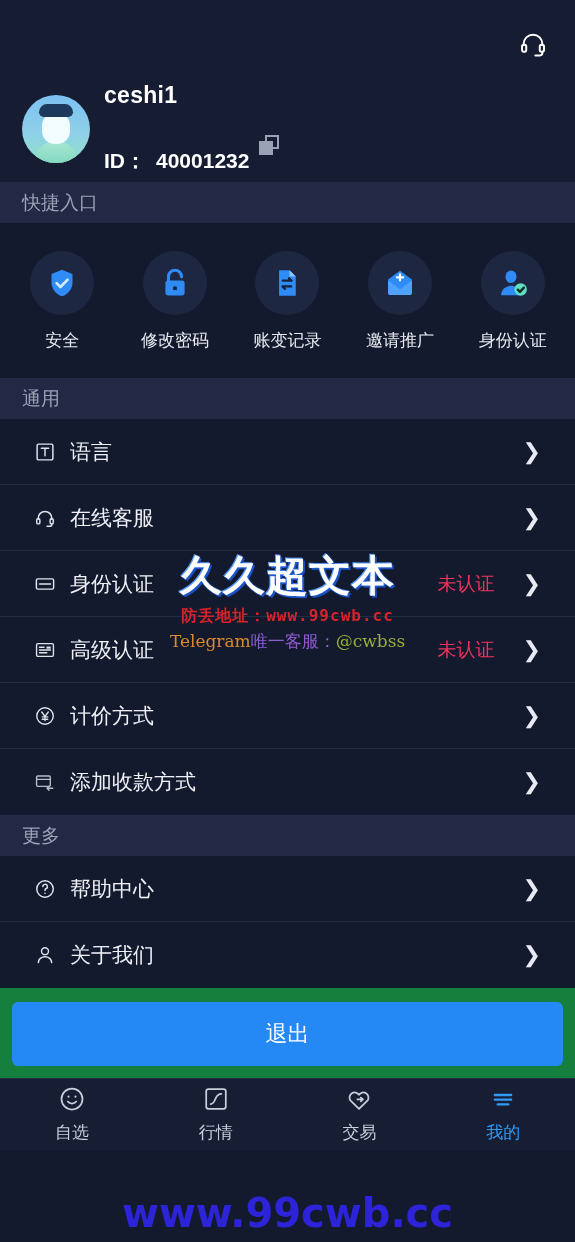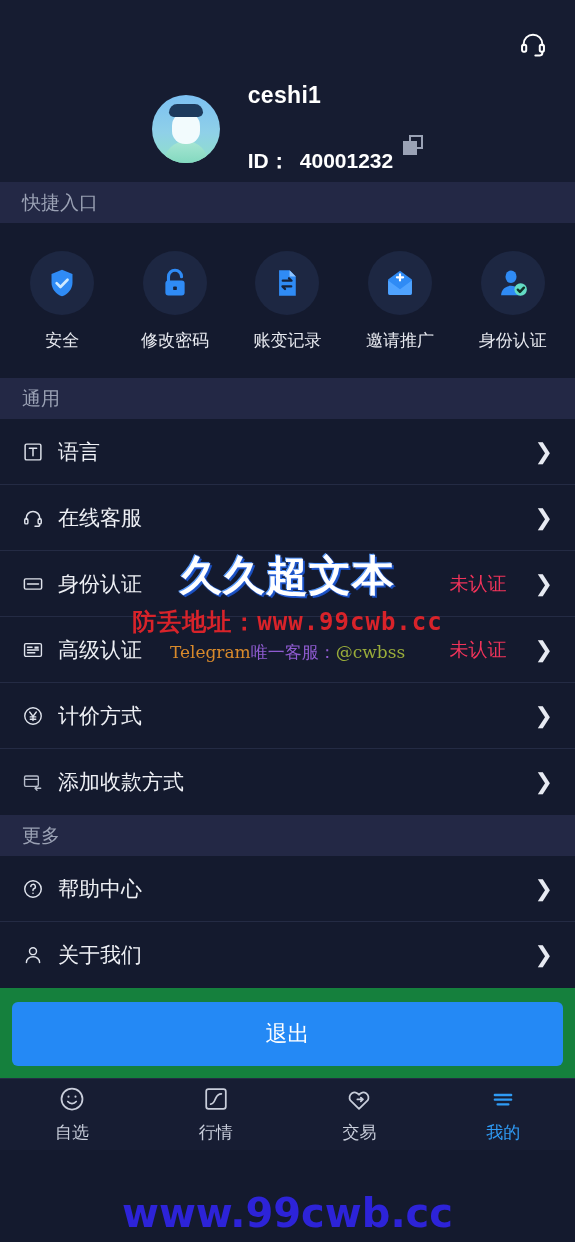--- a/index.html
+++ b/index.html
@@ -26,21 +26,21 @@
   }
   .header-top {
     height:88px;
     display:flex; align-items:center; justify-content:flex-end;
   }
   .headset-btn {
     width:40px; height:40px;
     display:flex; align-items:center; justify-content:center;
     cursor:pointer;
   }
-  .profile { display:flex; align-items:center; gap:28px; margin-top:-6px;justify-content:center; }
+  .profile { display:flex; align-items:center; gap:14px; margin-top:-6px; }
   .avatar {
     width:68px; height:68px; border-radius:50%;
     background:linear-gradient(180deg,#7cc0f2 0%, #8fd0e8 55%, #8fe0c8 100%);
     position:relative; overflow:hidden; flex:0 0 68px;
   }
   .avatar .face {
     position:absolute; left:20px; top:17px; width:28px; height:32px;
     background:#f2fbfd; border-radius:14px 14px 13px 13px;
   }
   .avatar .fringe {
@@ -88,21 +88,21 @@
     background:#1d2742;
     display:flex; align-items:center; justify-content:center;
   }
   .quick-label { color:#e8eaf0; font-size:17px;text-align:right; }
 
   
   .list { background:#141a2e; }
   .row {
     height:66px;
     display:flex; align-items:center;
-    padding:0 22px;
+    padding:0 34px;
     border-bottom:1px solid #242b44;
     cursor:pointer;
   }
   .row:last-child { border-bottom:none; }
   .row .ico { width:26px; margin-right:10px; display:flex; align-items:center; }
   .row .label { color:#eef0f5; font-size:21px; flex:1; }
   .row .value { font-size:19px; margin-right:28px; }
   .row .value.warn { color:#f0335a; }
   .chev { color:#e7eaf2; font-size:22px; line-height:1; font-weight:300; }
 
@@ -132,21 +132,21 @@
     position:absolute; left:0; right:0; top:548px;
     text-align:center; pointer-events:none; z-index:20;
   }
   .wm-title {
     font-size:42px; font-weight:bold; color:#ffffff;
     font-family:"DejaVu Sans", sans-serif;
     text-shadow:0 0 2px #2f6df5, 2px 2px 0 #1b4fbe, -1px -1px 0 #63a8ff;
     letter-spacing:1px;
   }
   .wm-url {
-    font-size:24px; font-weight:bold; color:#d8232a;
+    font-size:16px; font-weight:bold; color:#d8232a;
     font-family:"DejaVu Sans Mono", monospace;
     margin-top:2px; letter-spacing:1px;
   }
   .wm-tg {
     font-size:17px; margin-top:3px;
     font-family:"DejaVu Serif", serif;
   }
   .wm-tg .o { color:#d98a2b; }
   .wm-tg .p { color:#8f5bd0; }
   .wm-tg .g { color:#9aad3a; }

